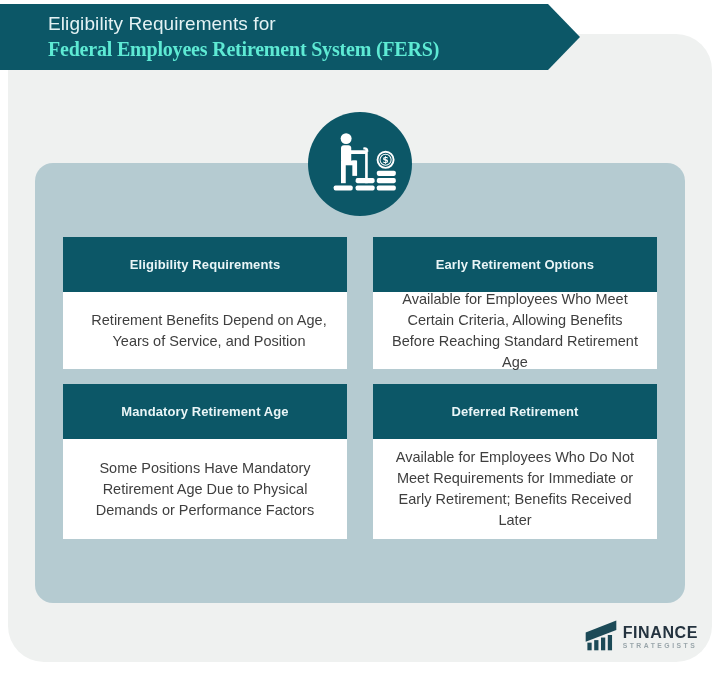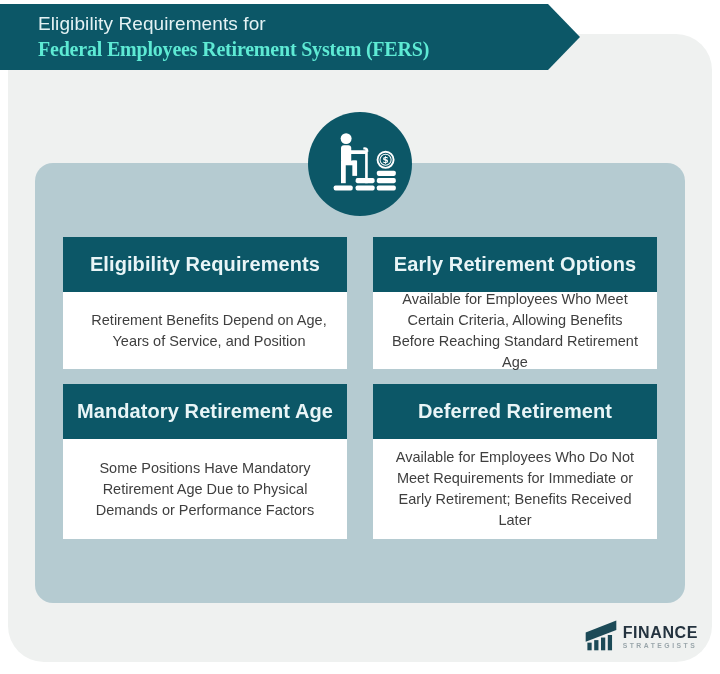--- a/index.html
+++ b/index.html
@@ -10,42 +10,42 @@
   }
   .bg-card{
     position:absolute;left:8px;top:34px;width:704px;height:628px;
     background:#EFF1F0;border-radius:36px;
   }
   .banner{
     position:absolute;left:0;top:4px;width:580px;height:66px;
     background:#0C5767;
     clip-path:polygon(0 0, calc(100% - 32px) 0, 100% 50%, calc(100% - 32px) 100%, 0 100%);
     display:flex;flex-direction:column;justify-content:center;
-    padding-left:38px;box-sizing:border-box;color:#E4F2F4;
+    padding-left:48px;box-sizing:border-box;color:#E4F2F4;
   }
   .banner-line1{font-size:19px;font-weight:400;line-height:25px;letter-spacing:0.1px;}
   .banner-line2{font-size:20px;font-weight:700;line-height:27px;letter-spacing:-0.2px;color:#5eead4;font-family:Liberation Serif, serif;}
   .panel{
     position:absolute;left:35px;top:163px;width:650px;height:440px;
     background:#B5CBD1;border-radius:18px;
   }
   .hero-circle{
     position:absolute;left:308px;top:112px;width:104px;height:104px;
     border-radius:50%;background:#0C5767;
     display:flex;align-items:center;justify-content:center;
   }
   .grid{
     position:absolute;left:63px;top:237px;width:594px;
     display:grid;grid-template-columns:284px 284px;column-gap:26px;row-gap:15px;
   }
   .card{display:flex;flex-direction:column;}
   .card-header{
     height:55px;background:#0C5767;color:#E9F5F7;
     display:flex;align-items:center;justify-content:center;
-    font-size:20px;font-weight:700;letter-spacing:0.1px;
+    font-size:13px;font-weight:700;letter-spacing:0.1px;
   }
   .card-body{
     background:#FFFFFF;color:#3F3F3F;
     display:flex;align-items:center;justify-content:center;
     text-align:center;font-size:14.5px;line-height:21px;
     padding:0 12px;box-sizing:border-box;
   }
   .row1 .card-body{height:77px;}
   .row2 .card-body{height:100px;}
   .bw1{max-width:250px;margin-left:8px;}

